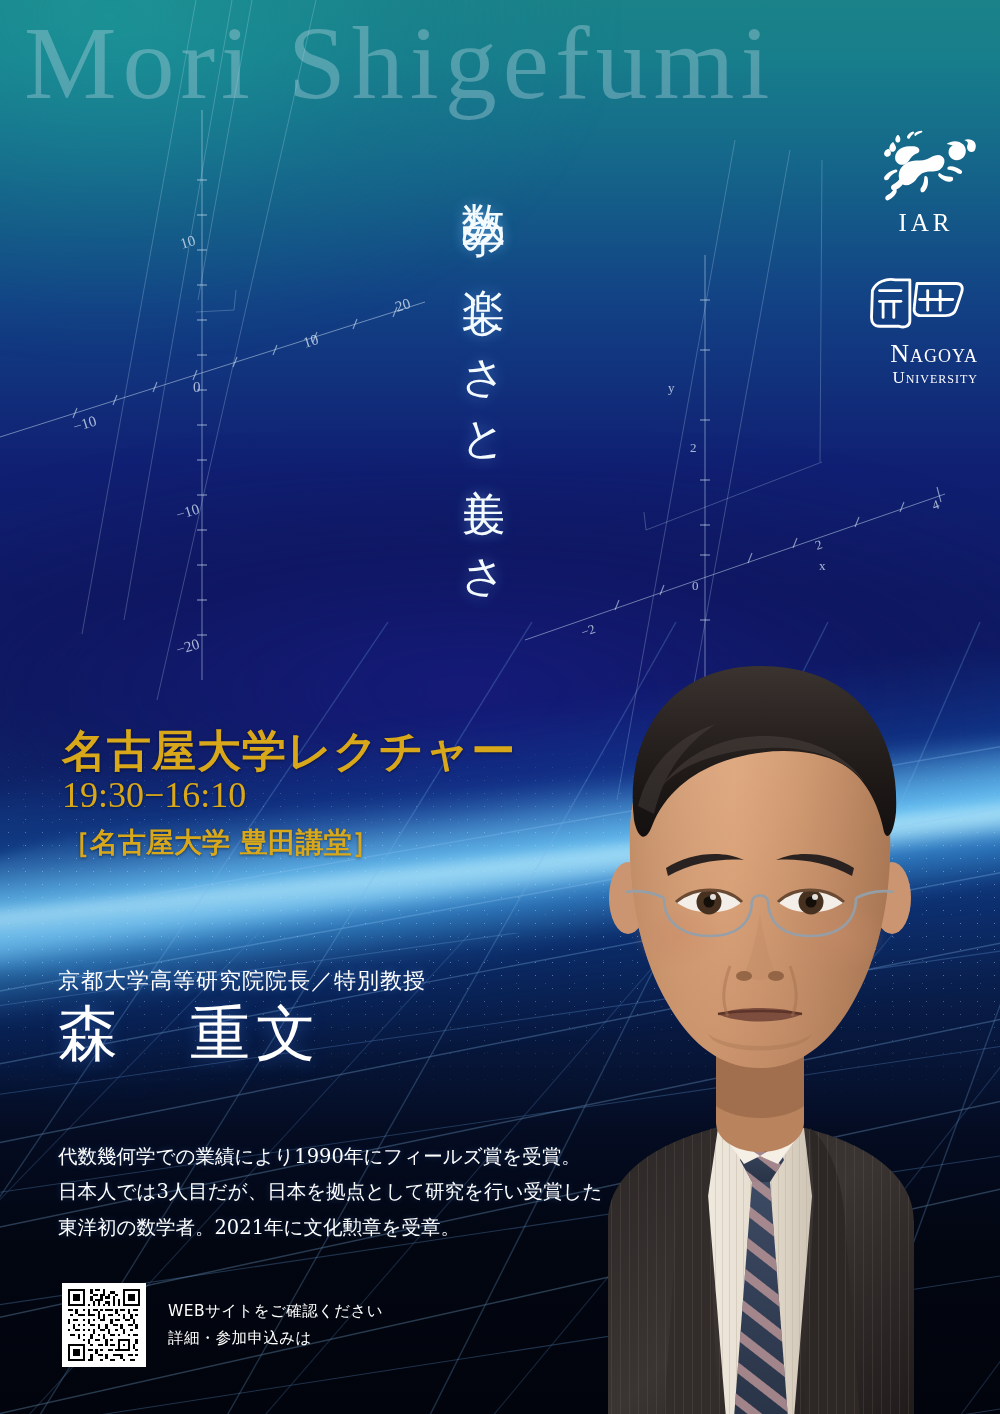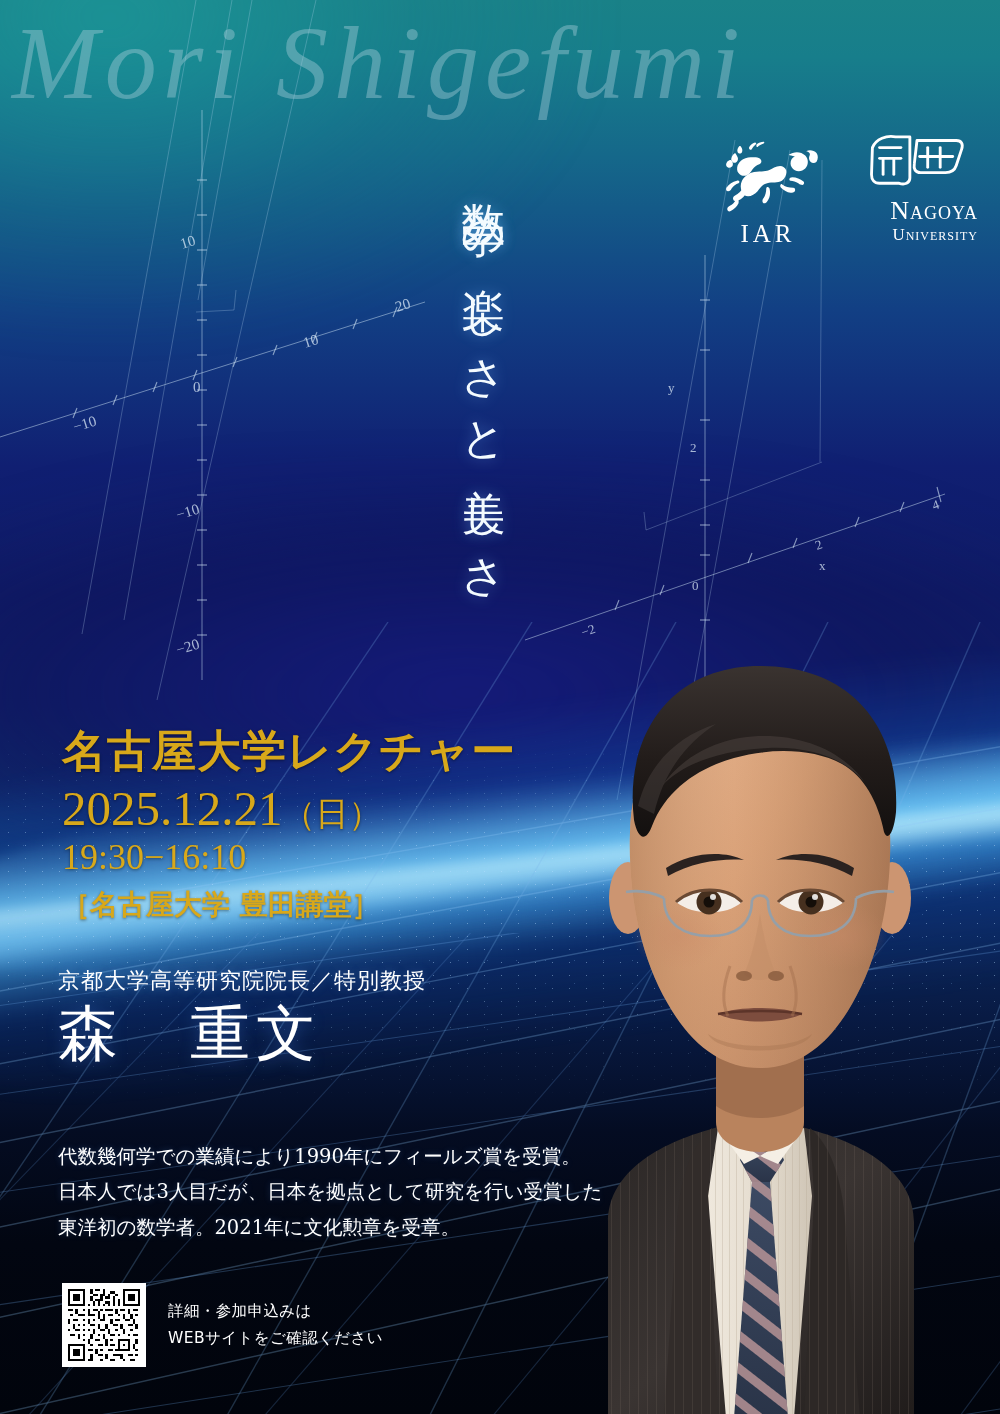--- a/index.html
+++ b/index.html
@@ -119,36 +119,35 @@
   .ax-tick { stroke:#d7eaf8; stroke-width:1.1; opacity:.6; }
   .ax-label {
     fill:#dceaf7; opacity:.75;
     font-family:"Liberation Serif", serif;
     font-size:15px;
   }
   .ax-label.sm { font-size:13px; }
 
   
   .wordmark {
-    position:absolute; left:12px; top:8px;
+    position:absolute; left:24px; top:8px;
     width:960px;
     font-family:"Liberation Serif", serif;
     font-size:104px;
     letter-spacing:6px;
     color:rgba(168,206,216,0.42);
     white-space:nowrap;
     line-height:1.05;
     font-weight:400;
-    font-style:italic;
   }
 
   
   .logos {
     position:absolute; right:22px; top:128px;
-    display:flex; align-items:flex-end; gap:36px;
+    display:flex; align-items:flex-end; gap:36px;flex-direction:column;
   }
   .logo-iar { width:104px; text-align:center; }
   .logo-iar .kirin { width:104px; height:80px; display:block; }
   .logo-iar .iar-text {
     font-family:"Liberation Serif", serif;
     color:#fff; font-size:25px; letter-spacing:4px;
     line-height:1; margin-top:2px;
   }
   .logo-nu { width:122px; text-align:right; }
   .logo-nu .nu-mark { width:108px; height:66px; display:block; margin:0 auto 4px; }
@@ -605,23 +604,20 @@
 
       <path d="M196 398 C216 414 280 414 300 398 C290 420 206 420 196 398 Z" fill="#a06f4e" opacity=".35"></path>
 
       <path d="M218 330 C210 352 210 368 216 380" fill="none" stroke="#a5714f" stroke-width="3" opacity=".5"></path>
       <path d="M278 330 C286 352 286 368 280 380" fill="none" stroke="#a5714f" stroke-width="3" opacity=".5"></path>
     </svg>
   </div>
 
   <div class="event">
     <div class="lecture-title">名古屋大学レクチャー</div>
-    <div class="date">
-      <span>2025.12.21</span><span class="dow">（日）</span>
-    </div>
     <div class="time">19:30−16:10</div>
     <div class="venue">［名古屋大学 豊田講堂］</div>
   </div>
 
   <div class="speaker">
     <div class="affil">京都大学高等研究院院長／特別教授</div>
     <div class="name">森　重文</div>
   </div>
 
   <div class="bio">
@@ -773,18 +769,18 @@
           <rect x="17" y="28" width="2" height="1"></rect>
             <rect x="22" y="28" width="1" height="1"></rect>
           <rect x="25" y="28" width="2" height="1"></rect>
           <rect x="20" y="26" width="1" height="1"></rect>
             <rect x="22" y="24" width="1" height="1"></rect>
           <rect x="19" y="24" width="1" height="1"></rect>
         </g>
       </svg>
     </div>
     <div class="footer-text">
+      <div>WEBサイトをご確認ください</div>
       <div>詳細・参加申込みは</div>
-      <div>WEBサイトをご確認ください</div>
     </div>
   </div>
 
 </div>
 
 </body></html>

